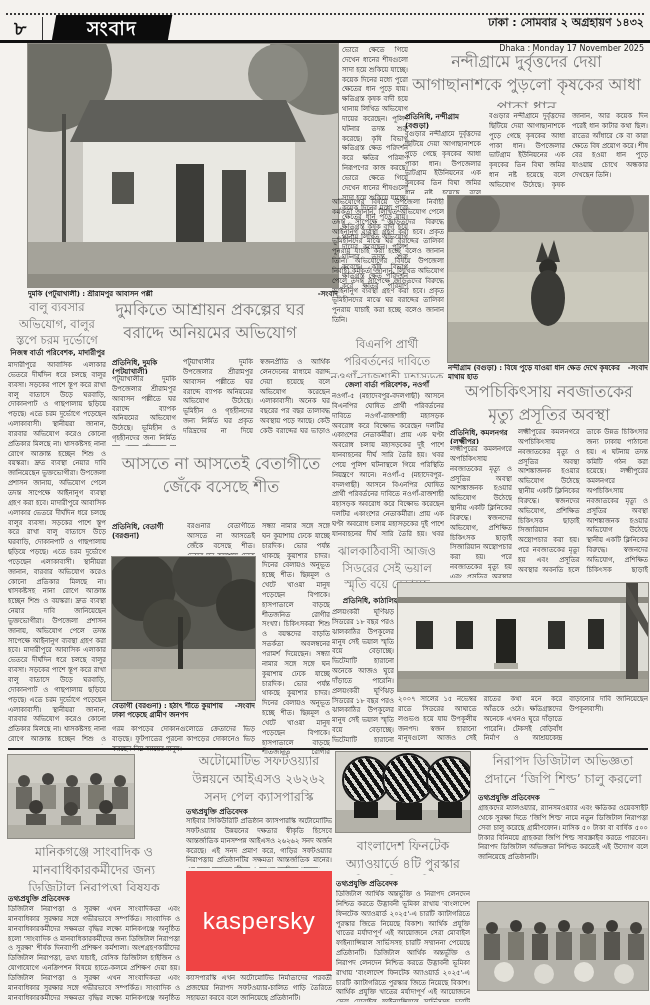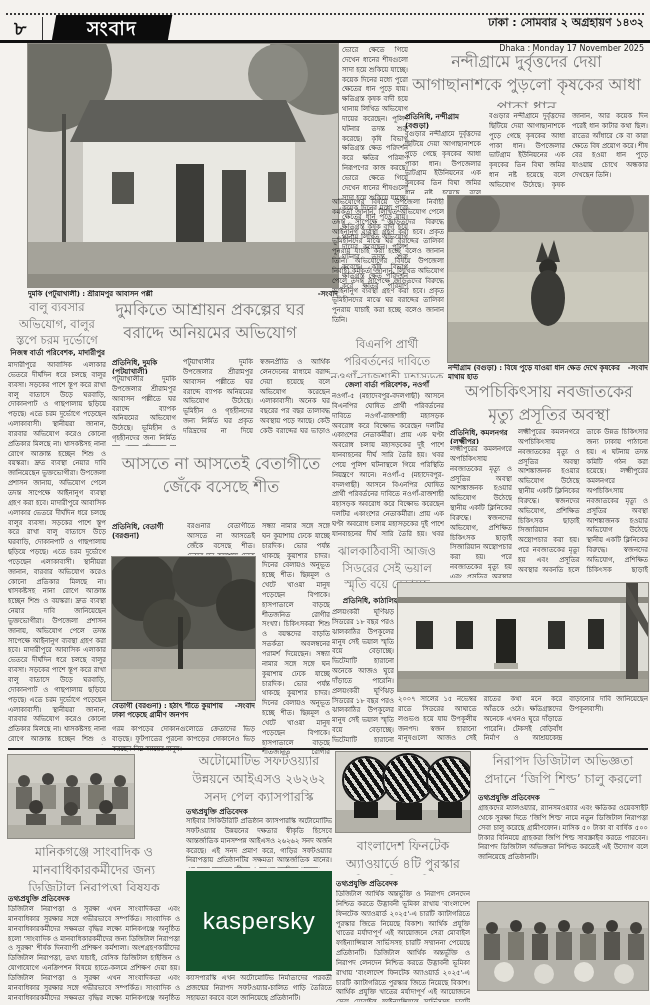--- a/index.html
+++ b/index.html
@@ -21,21 +21,21 @@
   .h-med{font-size:12.5px;}
   .h-sm{font-size:11.5px;}
   .byline{font-size:7.2px;font-weight:bold;line-height:1.3;color:#111;overflow:hidden;}
   .body-text{font-size:6.8px;line-height:1.45;text-align:justify;color:#1c1c1c;overflow:hidden;
              word-break:break-word;}
   .cols2{column-count:2;column-gap:7px;column-fill:auto;}
   .cols3{column-count:3;column-gap:7px;column-fill:auto;}
   .photo{overflow:hidden;background:#b9b7ae;outline:1px solid #8d8b84;}
   .caption{font-size:7px;font-weight:bold;line-height:1.3;overflow:hidden;}
   .caption .credit{float:right;font-weight:bold;margin-left:4px;}
-  .kas-box{background:#14532d;display:flex;align-items:center;justify-content:center;}
+  .kas-box{background:#ef4444;display:flex;align-items:center;justify-content:center;}
   .kas-logo{color:#fff;font-size:24px;letter-spacing:.5px;font-family:"Liberation Sans",sans-serif;}
   .trophy{position:absolute;border-radius:50%;
           background:repeating-linear-gradient(55deg,#141414 0 4px,#dcdcd6 4px 7px);
           outline:2px solid #1a1a1a;}
   .trophy-base{position:absolute;background:#1d1d1b;}
 </style>
 </head>
 <body>
 
 <div class="page">

